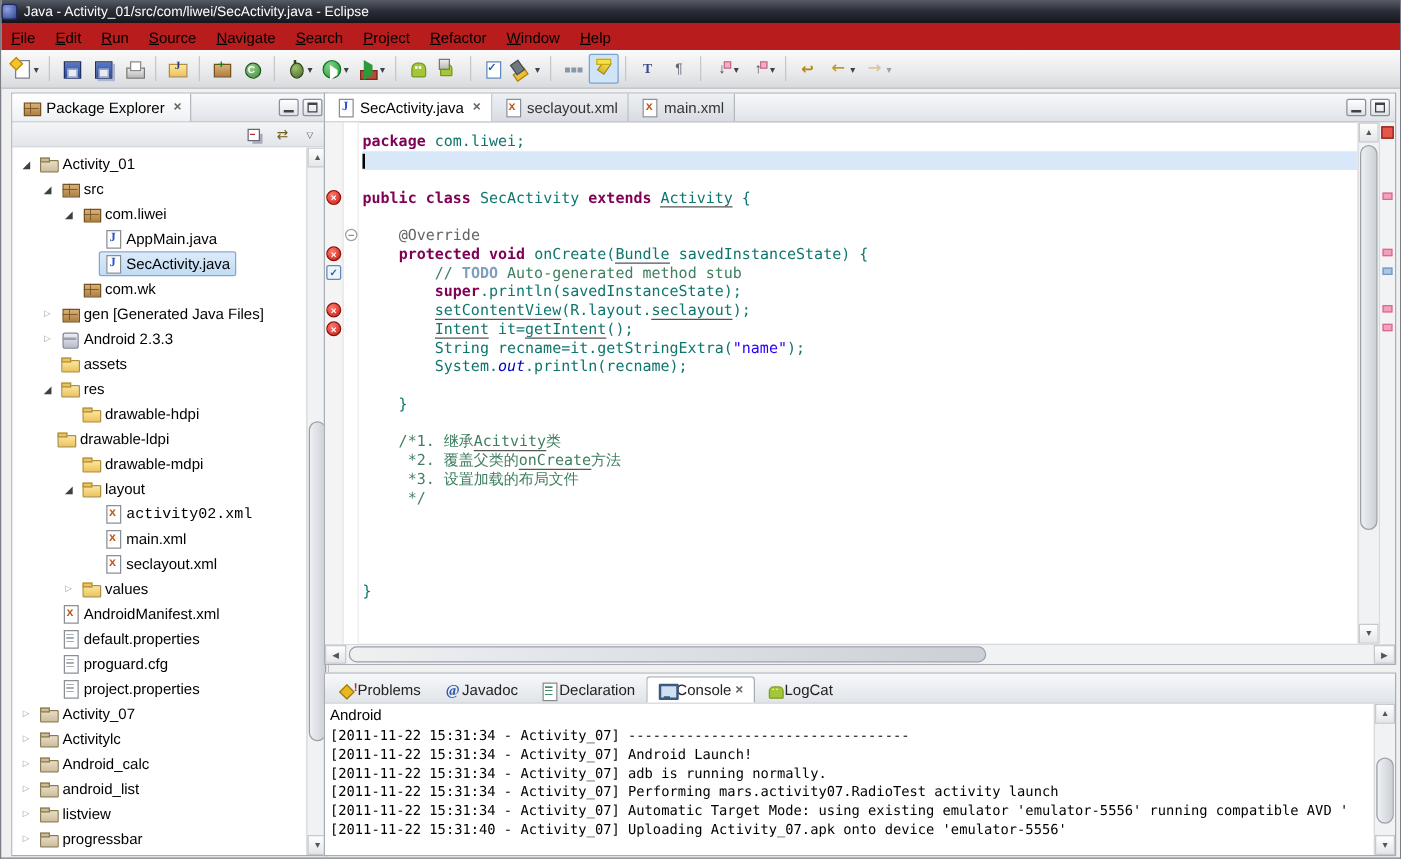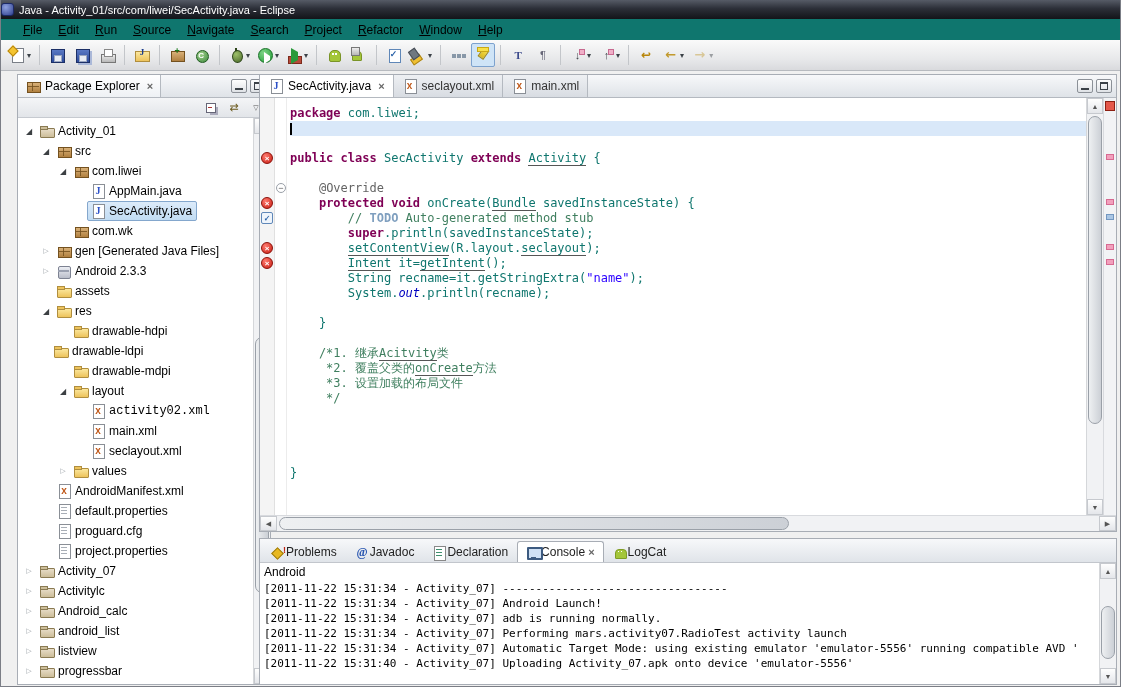--- a/index.html
+++ b/index.html
@@ -4,21 +4,21 @@
 <style>
   *{box-sizing:border-box;margin:0;padding:0}
   body{width:1121px;height:687px;overflow:hidden;font-family:"Liberation Sans",sans-serif;font-size:12px;background:#f0f0f0;color:#000}
   .window{position:relative;width:1121px;height:687px;overflow:hidden;border-left:1px solid #7b7e86;border-right:1px solid #7b7e86;border-bottom:1px solid #7b7e86;background:#f0f0f0}
 
   
   #titlebar{height:19px;background:linear-gradient(#565b66,#2c2f38 45%,#131419);display:flex;align-items:center;gap:5px;padding:0 0;color:#fff;font-size:11px}
   .app-icon{width:13px;height:13px;border-radius:3px;background:radial-gradient(circle at 35% 30%,#8fa2e0,#30418f);border:1px solid #1c2966;flex:none}
 
   
-  #menubar{height:21px;background:#0f766e;display:flex;align-items:center;padding-left:14px}
+  #menubar{height:21px;background:#b91c1c;display:flex;align-items:center;padding-left:0}
   .menu-item{display:inline-block;padding:2px 8px;border-radius:2px}
   .menu-item::first-letter{text-decoration:underline}
 
   
   #toolbar{height:31px;background:linear-gradient(#fafafa,#e7e8ea 65%,#d9dadd);border-bottom:1px solid #b7babf;display:flex;align-items:center;padding:0 5px;gap:1px}
   .tbtn{height:24px;min-width:24px;display:flex;align-items:center;justify-content:center;border:1px solid transparent;border-radius:2px;padding:0 2px}
   .tbtn.pressed{background:#cfe4f7;border-color:#7da2ce}
   .tbtn.disabled{opacity:.45}
   .tb-sep{width:1px;height:20px;background:#c3c6ca;margin:0 4px;flex:none}
   .dd{font-size:8px;color:#3c4248;margin-left:1px}
@@ -67,21 +67,21 @@
   .panel{position:absolute;border:1px solid #a8adb5;background:#fff;display:flex;flex-direction:column}
   .panel-tabs{height:23px;flex:none;display:flex;align-items:stretch;background:linear-gradient(#f7f8fa,#dfe3e8);border-bottom:1px solid #b4b9c0}
   .view-tab{display:flex;align-items:center;gap:4px;padding:0 7px;background:linear-gradient(#ffffff,#eef1f4);border-right:1px solid #b4b9c0}
   .tclose{font-size:11px;color:#666;margin-left:3px;font-weight:bold}
   .winbtns{margin-left:auto;display:flex;gap:3px;align-items:center;padding-right:4px}
   .wbtn{width:16px;height:14px;border:1px solid #8b9097;background:linear-gradient(#fefefe,#dfe2e6);border-radius:2px;position:relative}
   .wbtn.min::after{content:'';position:absolute;left:3px;right:3px;bottom:2px;height:2px;background:#3c4248}
   .wbtn.max::after{content:'';position:absolute;left:3px;right:3px;top:2px;bottom:2px;border:1px solid #3c4248;border-top-width:2px}
 
   
-  #explorer{left:16px;top:74px;width:254px;bottom:1px}
+  #explorer{left:8px;top:74px;width:254px;bottom:1px}
   #exp-toolbar{height:20px;flex:none;background:linear-gradient(#f4f5f7,#e2e5e9);border-bottom:1px solid #c6cad0;display:flex;justify-content:flex-end;align-items:center;gap:2px;padding:0 4px}
   .vbtn{width:20px;height:17px;display:flex;align-items:center;justify-content:center;border-radius:2px;color:#6b5a1e;font-size:11px}
   .ic-collapseall{position:relative;width:14px;height:14px}
   .ic-collapseall::before{content:'';position:absolute;left:1px;top:2px;width:8px;height:8px;border:1px solid #667;background:#fff;box-shadow:3px 3px 0 -1px #aab}
   .ic-collapseall::after{content:'';position:absolute;left:3px;top:6px;width:4px;height:1px;background:#a33}
   .ic-viewmenu{font-size:7px;color:#555}
   #tree{position:relative;flex:1;background:#fff;overflow:hidden}
   #tree-items{position:absolute;left:0;top:3px;right:17px;bottom:0;overflow:hidden}
   .trow{height:20px;display:flex;align-items:center;white-space:nowrap}
   .arrow{width:14px;flex:none;text-align:center;font-size:7px;color:#9aa0a6}

